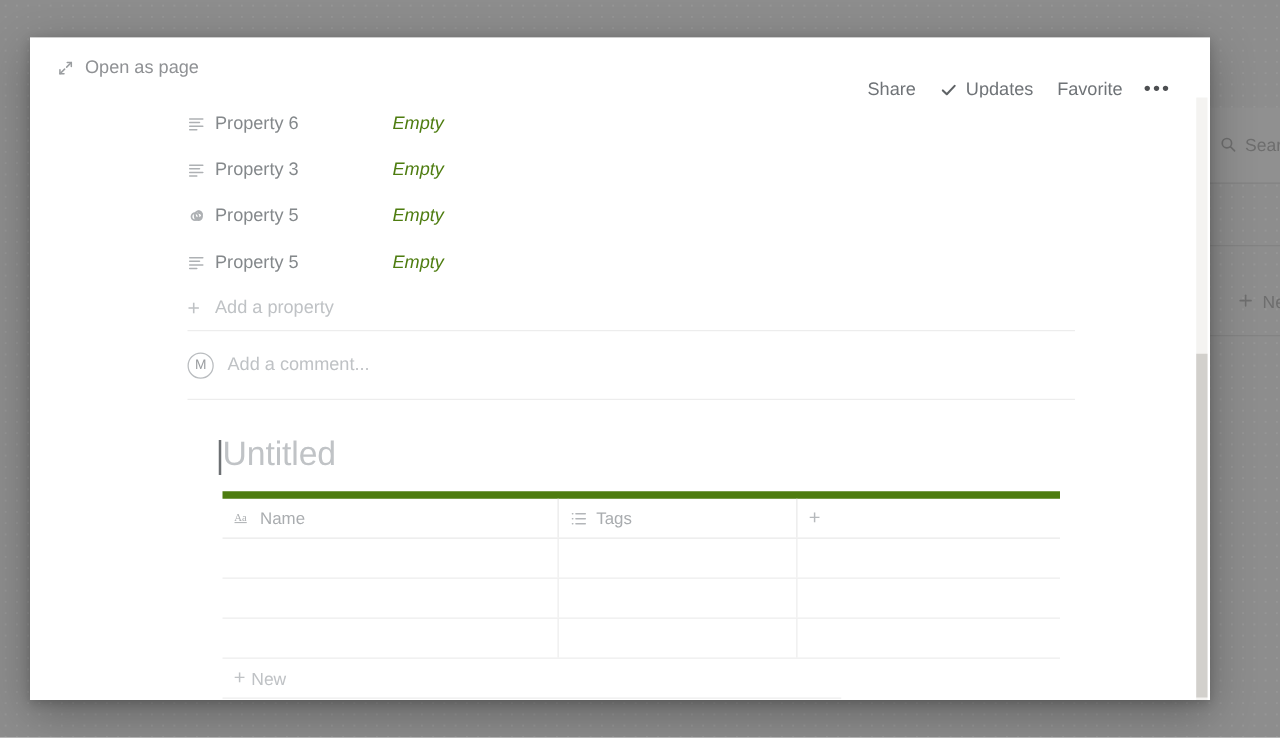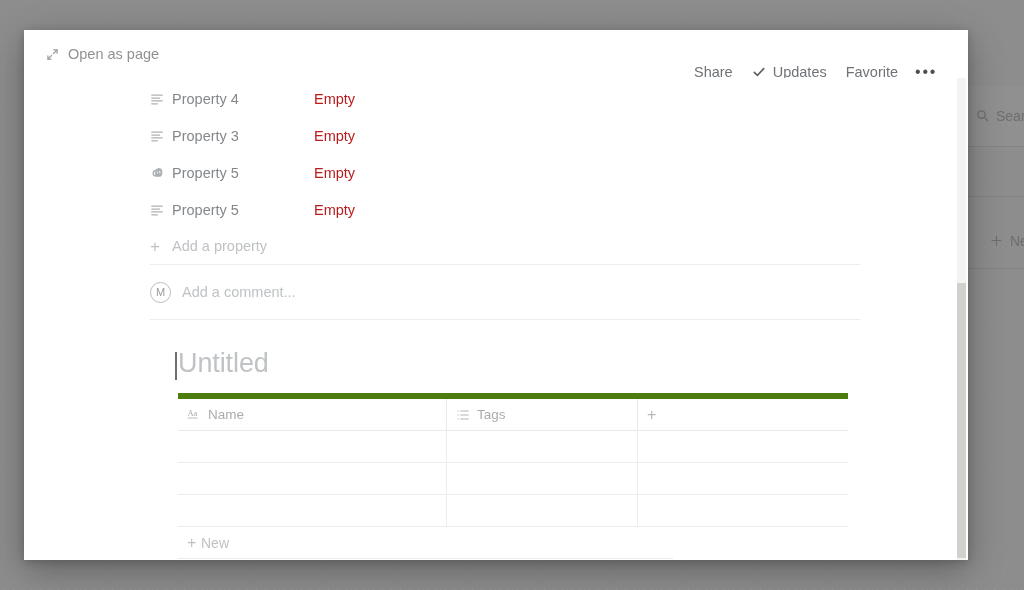--- a/index.html
+++ b/index.html
@@ -147,22 +147,23 @@
     flex: none;
   }
   .prop-icon svg { display: block; }
   .prop-name {
     width: 142px;
     color: #84888b;
     font-size: 14.5px;
     flex: none;
   }
   .prop-value {
-    color: #b91c1c;
+    color: #4d7c0f;
     font-size: 14.5px;
+    font-style: italic;
   }
 
   #add-property {
     display: flex;
     align-items: center;
     height: 36px;
     color: #bfc2c5;
     font-size: 14.5px;
     cursor: pointer;
   }
@@ -386,21 +387,21 @@
 
         <div class="prop-row">
           <span class="prop-icon">
             <svg width="14" height="14" viewBox="0 0 16 16" stroke="#aeb1b4" stroke-width="1.35" stroke-linecap="round">
               <line x1="2" y1="3.6" x2="14" y2="3.6"></line>
                 <line x1="2" y1="6.9" x2="11" y2="6.9"></line>
               <line x1="2" y1="10.2" x2="14" y2="10.2"></line>
                 <line x1="2" y1="13.5" x2="8.5" y2="13.5"></line>
             </svg>
           </span>
-          <span class="prop-name">Property 4</span>
+          <span class="prop-name">Property 6</span>
           <span class="prop-value">Empty</span>
         </div>
 
         <div class="prop-row">
           <span class="prop-icon">
             <svg width="14" height="14" viewBox="0 0 16 16" stroke="#aeb1b4" stroke-width="1.35" stroke-linecap="round">
               <line x1="2" y1="3.6" x2="14" y2="3.6"></line>
                 <line x1="2" y1="6.9" x2="11" y2="6.9"></line>
               <line x1="2" y1="10.2" x2="14" y2="10.2"></line>
                 <line x1="2" y1="13.5" x2="8.5" y2="13.5"></line>

